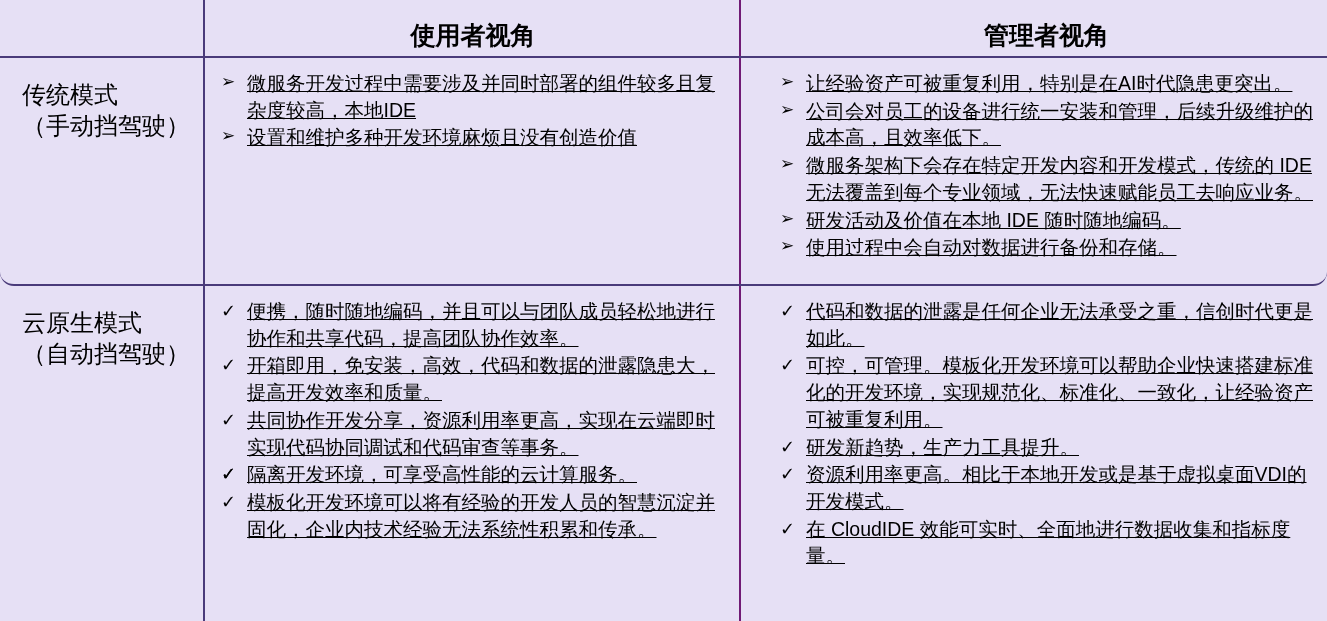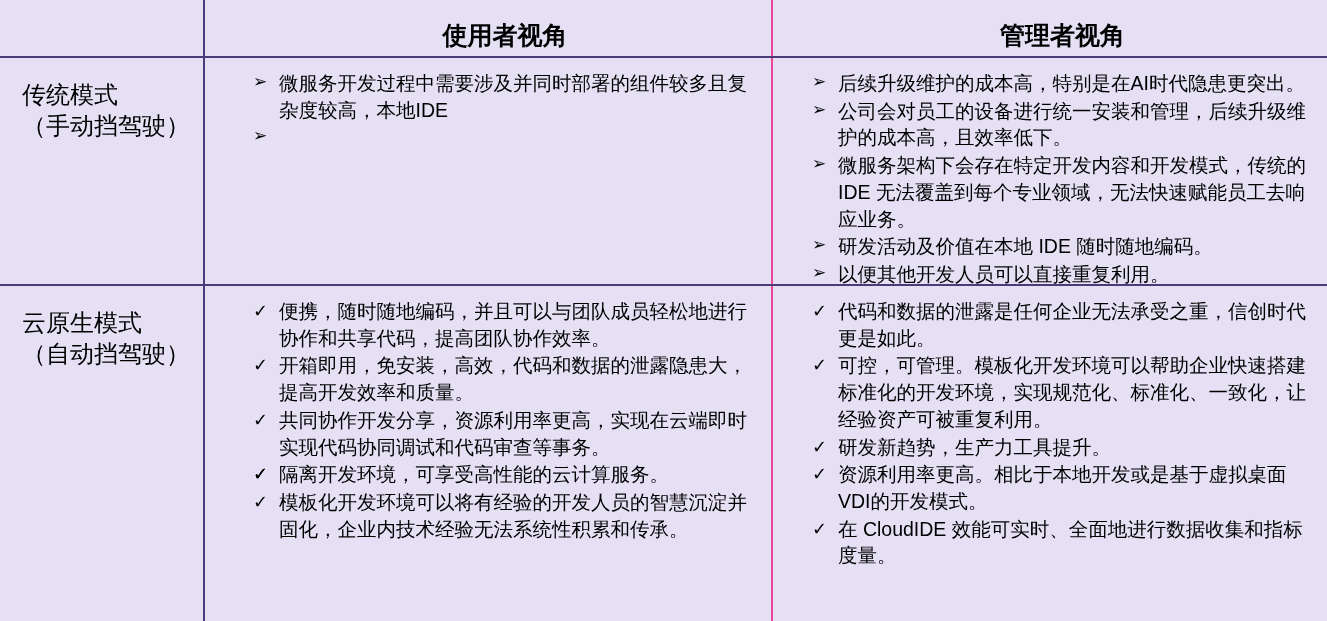--- a/index.html
+++ b/index.html
@@ -27,38 +27,38 @@
     width: 100%;
     box-sizing: border-box;
   }
   .row-header {
     height: 58px;
     border-bottom: 2px solid #4a3b7a;
   }
   .row-body-1 {
     height: 228px;
     border-bottom: 2px solid #4a3b7a;
+    border-radius: 14px;
   }
   .row-body-2 {
     flex: 1 1 auto;
   }
   .cell {
     box-sizing: border-box;
     padding: 6px 10px 6px 12px;
   }
   .col-label {
     width: 205px;
     flex: 0 0 205px;
     border-right: 2px solid #4a3b7a;
   }
   .col-mid {
     width: 536px;
     flex: 0 0 536px;
-    border-right: 2px solid #ec4899;
-    margin-left: 32px;
+    border-right: 2px solid #701a75;
   }
   .col-right {
     flex: 1 1 auto;
     padding-left: 35px;
   }
   .hdr-text {
     font-size: 25px;
     font-weight: bold;
     text-align: center;
     line-height: 58px;
@@ -84,21 +84,21 @@
   }
   ul.bullets li .mark {
     position: absolute;
     left: 4px;
     top: 0;
     font-size: 18px;
     line-height: 1.45;
   }
   ul.bullets.arrow li .mark { font-size: 17px; }
   ul.bullets.check li .mark { font-size: 18px; }
-  .txt { display: inline; }
+  .txt { display: inline; text-decoration: underline; }
 </style>
 </head>
 <body>
 
 <div class="table">
 
   <div class="row row-header">
     <div class="cell col-label">
       <div class="hdr-text"></div>
     </div>
@@ -116,44 +116,45 @@
 （手动挡驾驶）</div>
     </div>
     <div class="cell col-mid">
       <ul class="bullets arrow">
         <li>
           <span class="mark">➢</span>
           <span class="txt">微服务开发过程中需要涉及并同时部署的组件较多且复杂度较高，本地IDE</span>
         </li>
         <li>
           <span class="mark">➢</span>
+          <span class="txt">设置和维护多种开发环境麻烦且没有创造价值</span>
         </li>
       </ul>
     </div>
     <div class="cell col-right">
       <ul class="bullets arrow">
         <li>
           <span class="mark">➢</span>
-          <span class="txt">后续升级维护的成本高，特别是在AI时代隐患更突出。</span>
+          <span class="txt">让经验资产可被重复利用，特别是在AI时代隐患更突出。</span>
         </li>
         <li>
           <span class="mark">➢</span>
           <span class="txt">公司会对员工的设备进行统一安装和管理，后续升级维护的成本高，且效率低下。</span>
         </li>
         <li>
           <span class="mark">➢</span>
           <span class="txt">微服务架构下会存在特定开发内容和开发模式，传统的 IDE 无法覆盖到每个专业领域，无法快速赋能员工去响应业务。</span>
         </li>
         <li>
           <span class="mark">➢</span>
           <span class="txt">研发活动及价值在本地 IDE 随时随地编码。</span>
         </li>
         <li>
           <span class="mark">➢</span>
-          <span class="txt">以便其他开发人员可以直接重复利用。</span>
+          <span class="txt">使用过程中会自动对数据进行备份和存储。</span>
         </li>
       </ul>
     </div>
   </div>
 
   <div class="row row-body-2">
     <div class="cell col-label">
       <div class="mode-label">云原生模式
 （自动挡驾驶）</div>
     </div>

